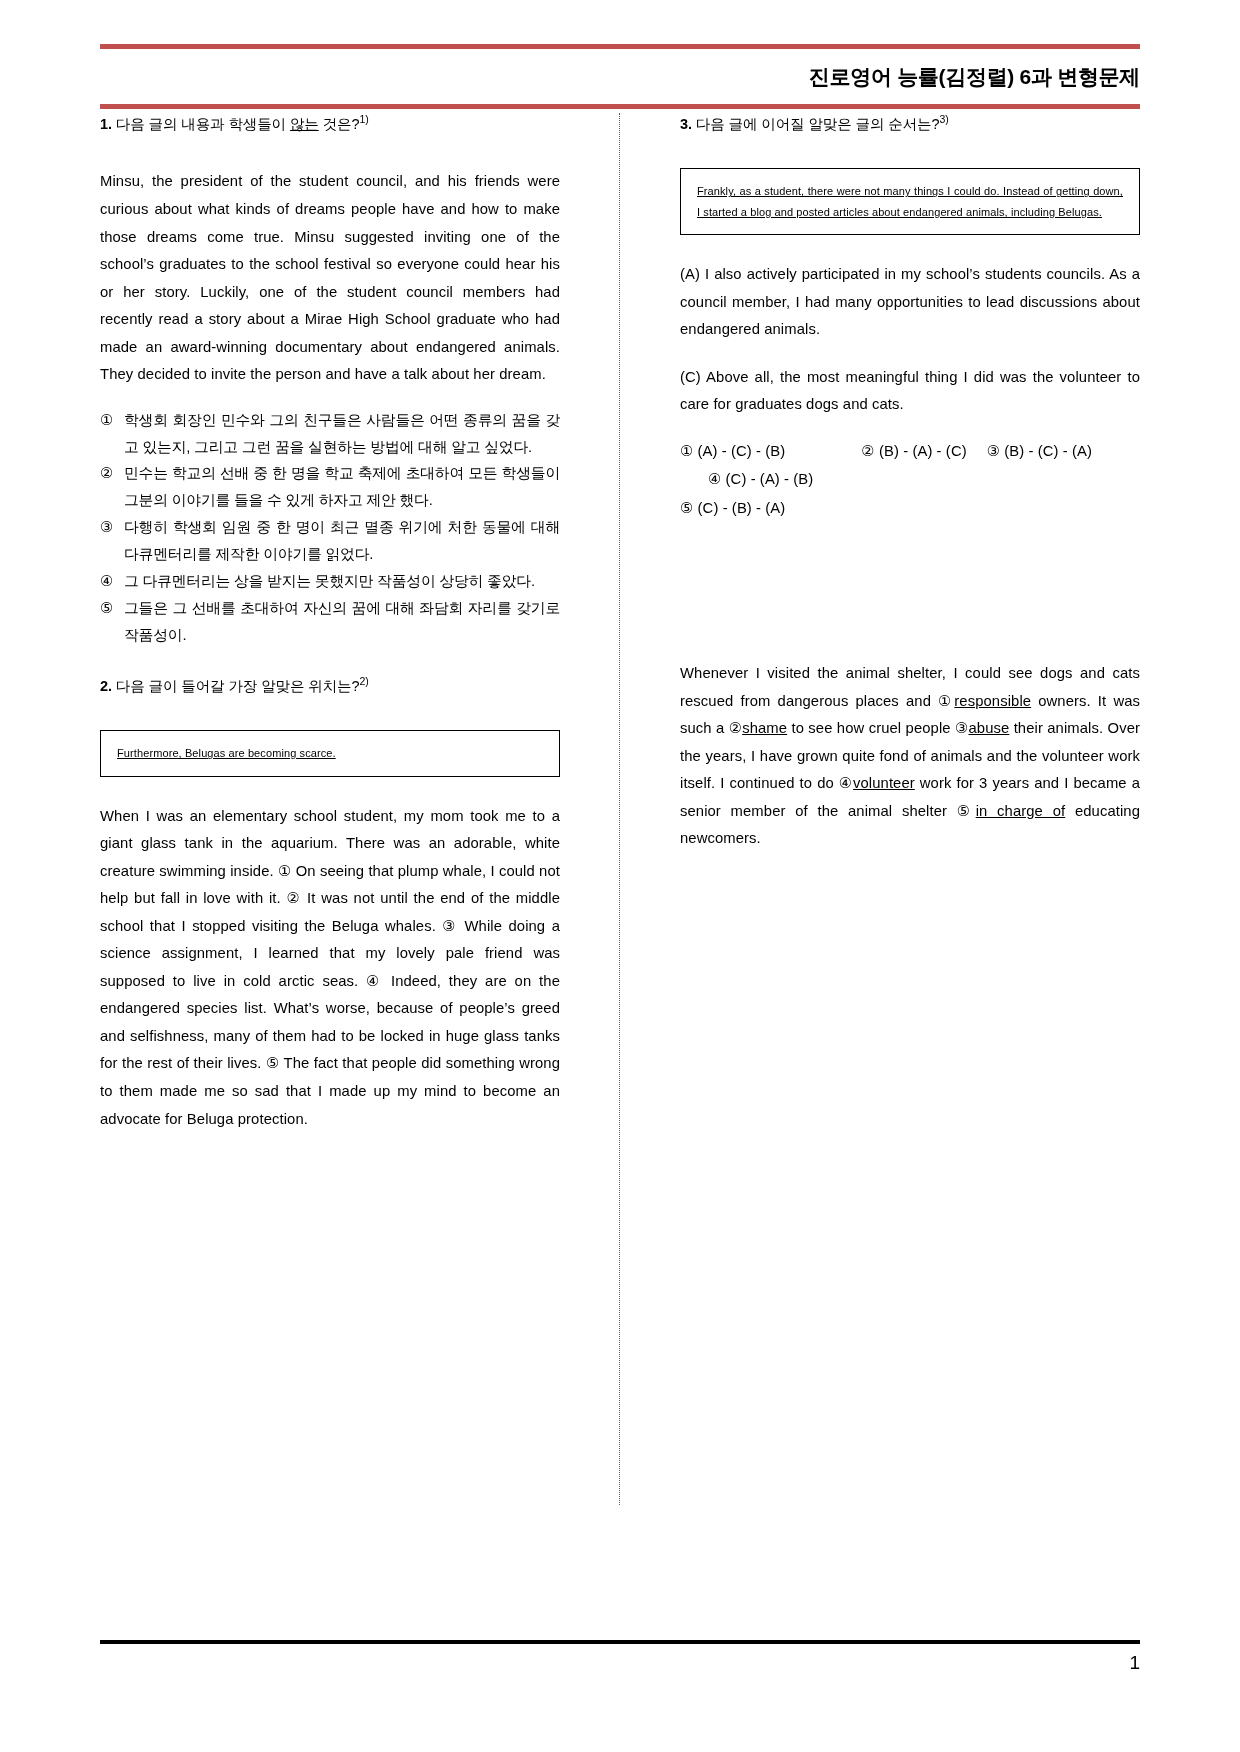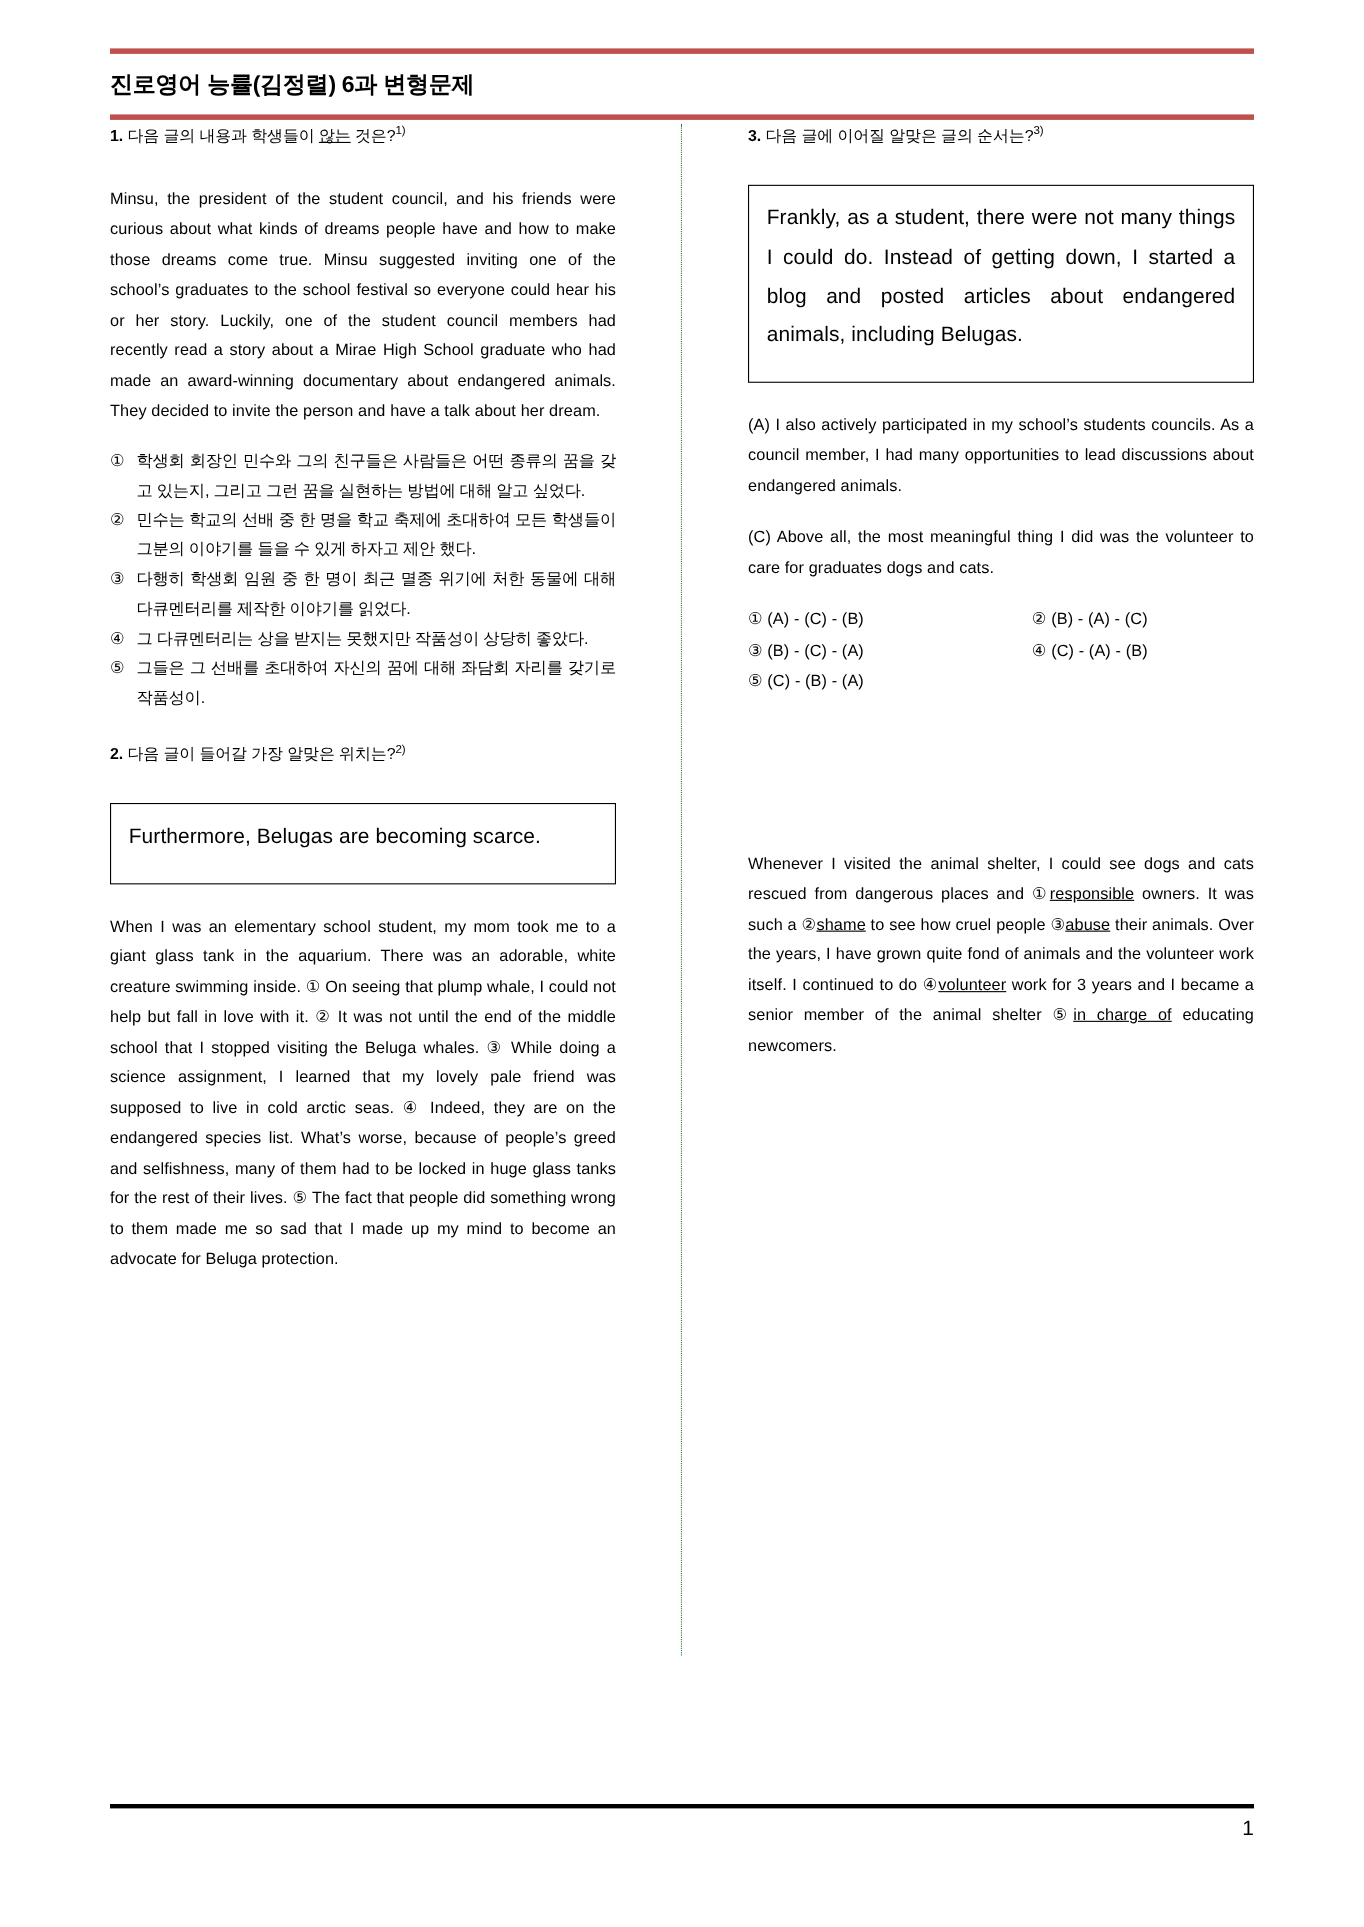--- a/index.html
+++ b/index.html
@@ -31,21 +31,21 @@
     left: 100px;
     top: 44px;
     width: 1040px;
   }
   .rule-top {
     height: 5px;
     background: #c0504d;
     width: 100%;
   }
   .doc-title {
-    text-align: left;
+    text-align: right;
     font-size: 21px;
     font-weight: bold;
     letter-spacing: -0.3px;
     padding: 14px 0 13px 0;
     color: #000;
   }
   .rule-bottom {
     height: 5px;
     background: #c0504d;
     width: 100%;
@@ -125,34 +125,35 @@
     width: 24px;
   }
   .choices li .ctext {
     flex: 1 1 auto;
     text-align: justify;
   }
 
   
   .excerpt-box {
     border: 1px solid #000000;
-    padding: 12px 16px 24px 16px;
+    padding: 12px 16px 12px 16px;
     box-sizing: border-box;
-    font-size: 19px;
+    font-size: 11px;
     line-height: 1.86;
     text-align: justify;
     letter-spacing: 0.1px;
+    text-decoration: underline;
   }
 
   
   .order-choices {
     font-size: 14.8px;
     line-height: 1.92;
     display: grid;
-    grid-template-columns: 1fr 1fr;
+    grid-template-columns: 1fr 1fr 1fr;
     column-gap: 0px;
     row-gap: 0px;
     letter-spacing: 0.1px;
   }
   .order-choices .oc { white-space: nowrap; }
   .order-choices .oc.right { padding-left: 28px; }
   .order-choices .oc.full { grid-column: 1 / span 1; }
 
   .u { text-decoration: underline; }
 

